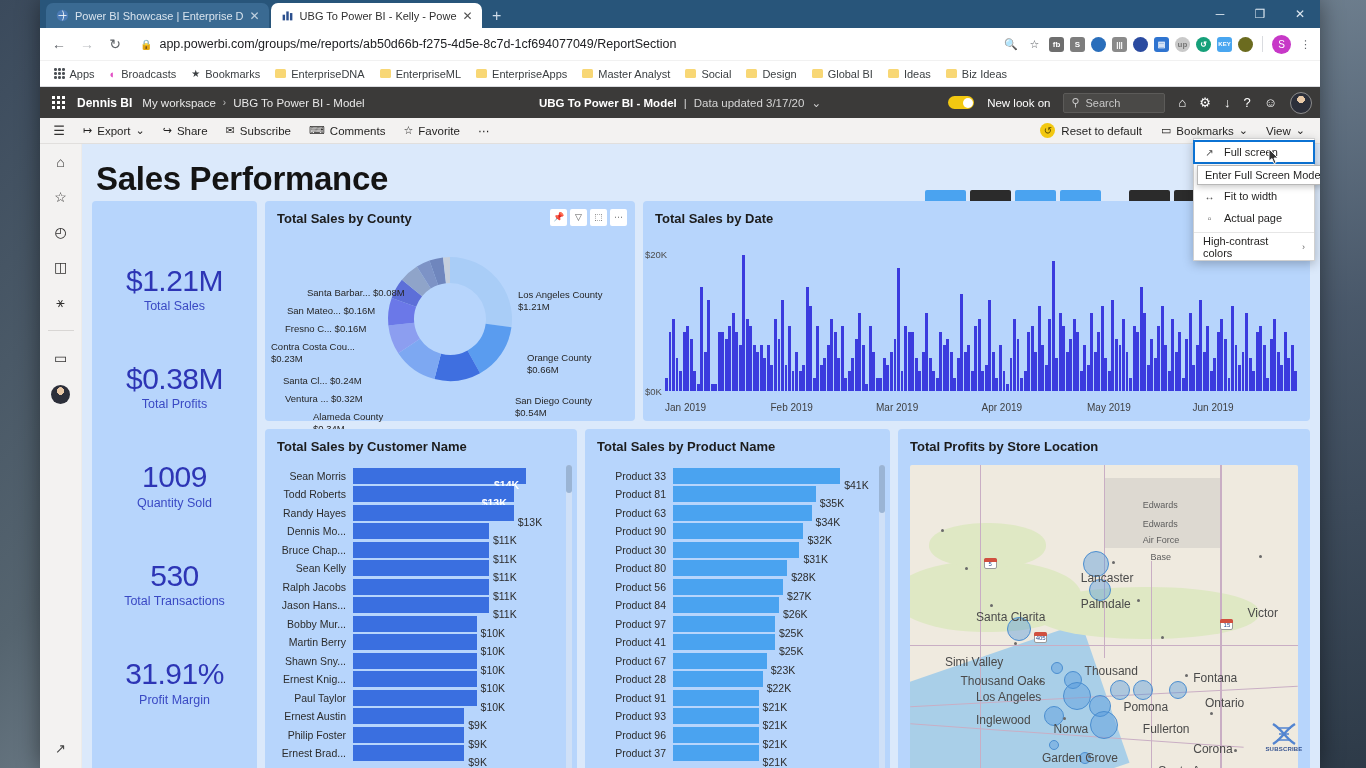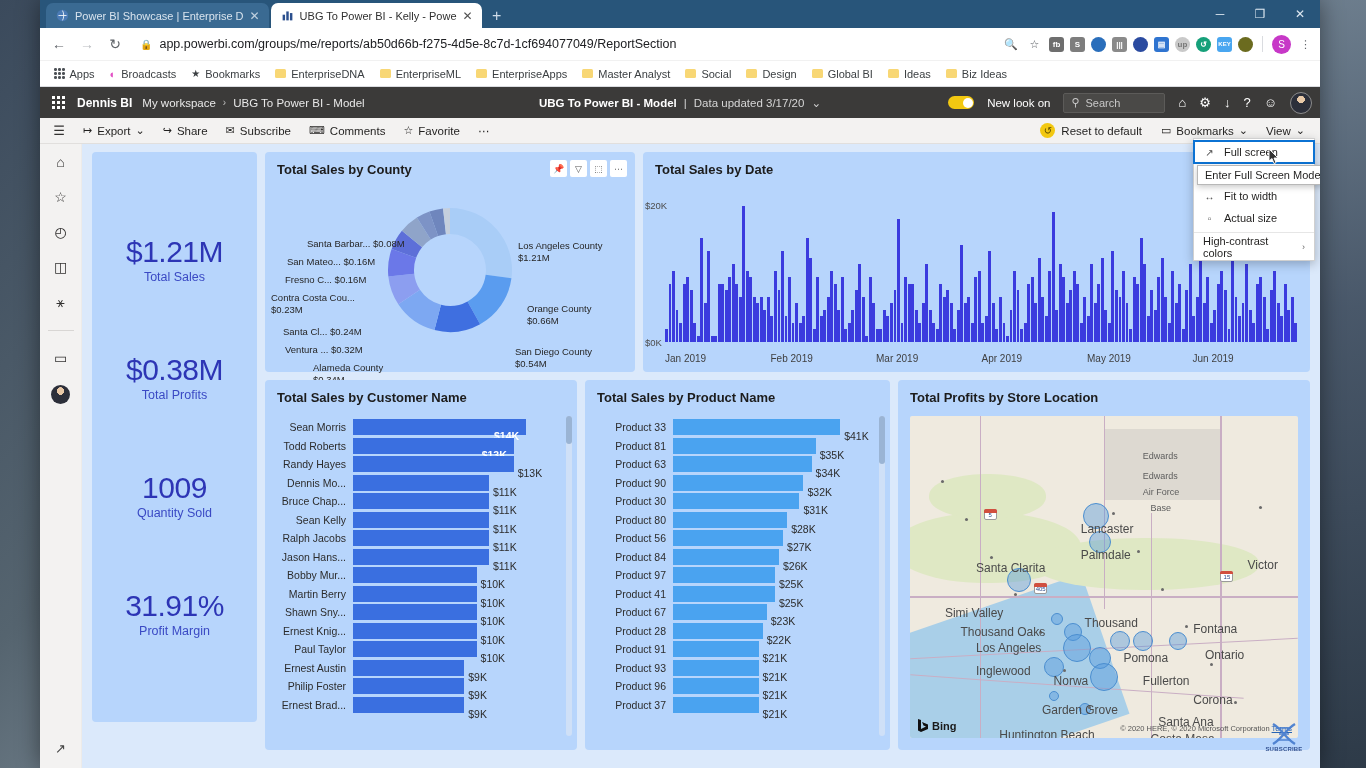--- a/index.html
+++ b/index.html
@@ -480,20 +480,21 @@
           <span>◫</span>
           <span>⚹</span>
           <span class="rail-divider"></span>
           <span>▭</span>
           <span class="rail-pic"></span>
           <span class="rail-bottom">↗</span>
         </div>
 
         <div class="report">
 
+          <div class="report-title">Sales Performance</div>
 
           <div class="slicers">
             <div class="sgroup">
               <div class="schip">20…</div>
               <div class="schip sel">20…</div>
               <div class="schip">20…</div>
               <div class="schip">20…</div>
             </div>
             <div class="sgroup">
               <div class="schip sel">Q1</div>
@@ -509,20 +510,24 @@
                 <div class="kpi-val">$1.21M</div>
                 <div class="kpi-lab">Total Sales</div>
               </div>
               <div class="kpi-block">
                 <div class="kpi-val">$0.38M</div>
                 <div class="kpi-lab">Total Profits</div>
               </div>
               <div class="kpi-block">
                 <div class="kpi-val">1009</div>
                 <div class="kpi-lab">Quantity Sold</div>
+              </div>
+              <div class="kpi-block">
+                <div class="kpi-val">530</div>
+                <div class="kpi-lab">Total Transactions</div>
               </div>
               <div class="kpi-block">
                 <div class="kpi-val">31.91%</div>
                 <div class="kpi-lab">Profit Margin</div>
               </div>
             </div>
 
             <div class="right-col">
 
               <div class="row-top">
@@ -1144,21 +1149,21 @@
       <div class="vm-item">
         <span class="vm-ic">⧉</span>
         <span>Fit to page</span>
       </div>
       <div class="vm-item">
         <span class="vm-ic">↔</span>
         <span>Fit to width</span>
       </div>
       <div class="vm-item">
         <span class="vm-ic">▫</span>
-        <span>Actual size</span>
+        <span>Actual page</span>
       </div>
       <div class="vm-sep"></div>
       <div class="vm-item">
         <span>High-contrast colors</span>
         <span class="chev">›</span>
       </div>
     </div>
 
     <div class="tooltip">Enter Full Screen Mode</div>
 

